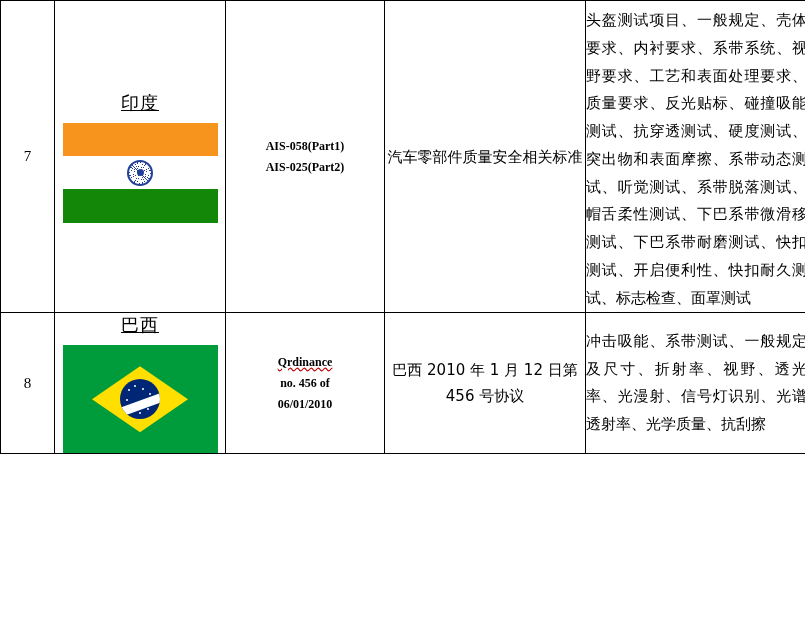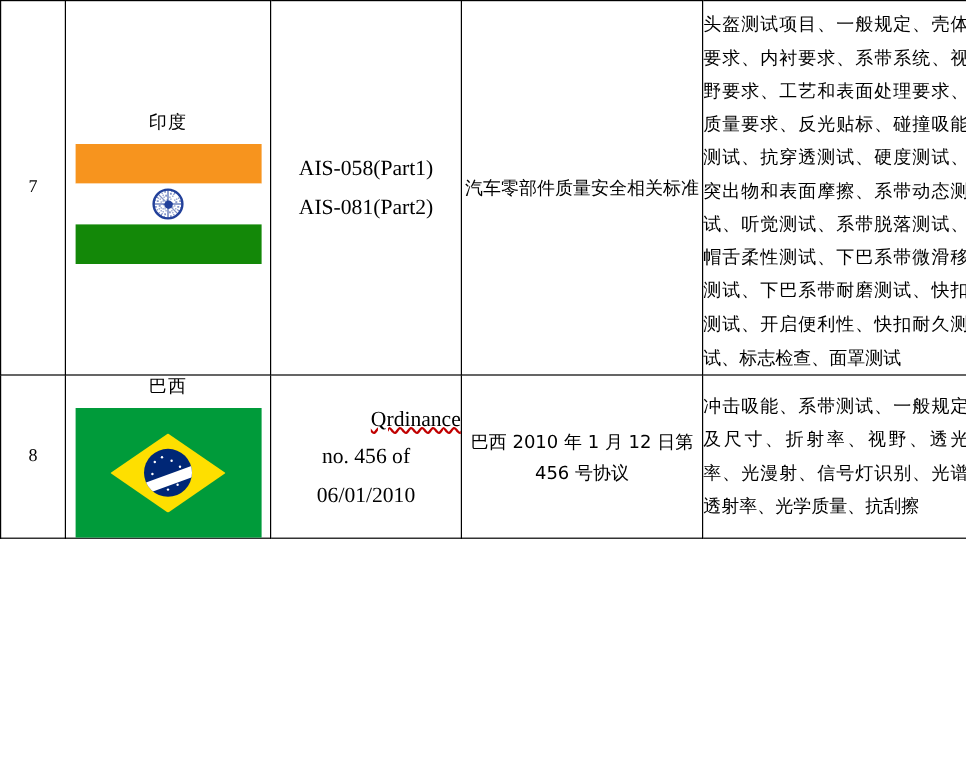--- a/index.html
+++ b/index.html
@@ -33,24 +33,25 @@
   .cell-index {
     text-align: center;
     font-size: 15px;
     font-family: "Liberation Serif", serif;
   }
   .cell-flag {
     text-align: center;
     padding: 6px 4px;
   }
   .country-label {
-    font-size: 15px;
+    font-size: 18px;
     font-family: "DejaVu Sans", sans-serif;
     margin-bottom: 8px;
     letter-spacing: 1px;
+    text-decoration: underline;
   }
   .flag-wrap {
     display: flex;
     justify-content: center;
   }
   
   .flag-in {
     width: 155px;
     height: 100px;
     display: flex;
@@ -134,25 +135,25 @@
     text-align: center;
     font-size: 15px;
     line-height: 1.75;
     padding: 6px 8px;
     font-family: "DejaVu Sans", sans-serif;
   }
   .cell-code .line-underline {
     text-decoration: underline;
     text-decoration-style: wavy;
     text-decoration-color: #c00000;
-    text-align: right;
   }
   .cell-code .en {
     font-family: "Liberation Serif", serif;
-    font-size: 18px;
+    font-size: 12px;
+    font-weight: bold;
   }
   .cell-items {
     font-size: 15px;
     line-height: 1.85;
     padding: 8px 10px;
     text-align: justify;
     font-family: "DejaVu Sans", sans-serif;
     vertical-align: top;
   }
   .row-7 .cell-items { padding-top: 6px; }
@@ -172,21 +173,21 @@
             <div class="band-saffron"></div>
             <div class="band-white">
               <div class="chakra"></div>
             </div>
             <div class="band-green"></div>
           </div>
         </div>
       </td>
       <td class="col-code cell-code">
         <div class="en">AIS-058(Part1)</div>
-        <div class="en">AIS-081(Part2)</div>
+        <div class="en">AIS-025(Part2)</div>
       </td>
       <td class="col-name cell-name">汽车零部件质量安全相关标准</td>
       <td class="col-items cell-items">头盔测试项目、一般规定、壳体要求、内衬要求、系带系统、视野要求、工艺和表面处理要求、质量要求、反光贴标、碰撞吸能测试、抗穿透测试、硬度测试、突出物和表面摩擦、系带动态测试、听觉测试、系带脱落测试、帽舌柔性测试、下巴系带微滑移测试、下巴系带耐磨测试、快扣测试、开启便利性、快扣耐久测试、标志检查、面罩测试</td>
     </tr>
     <tr class="row-8">
       <td class="col-index cell-index">8</td>
       <td class="col-flag cell-flag">
         <div class="country-label">巴西</div>
         <div class="flag-wrap">
           <div class="flag-br">

